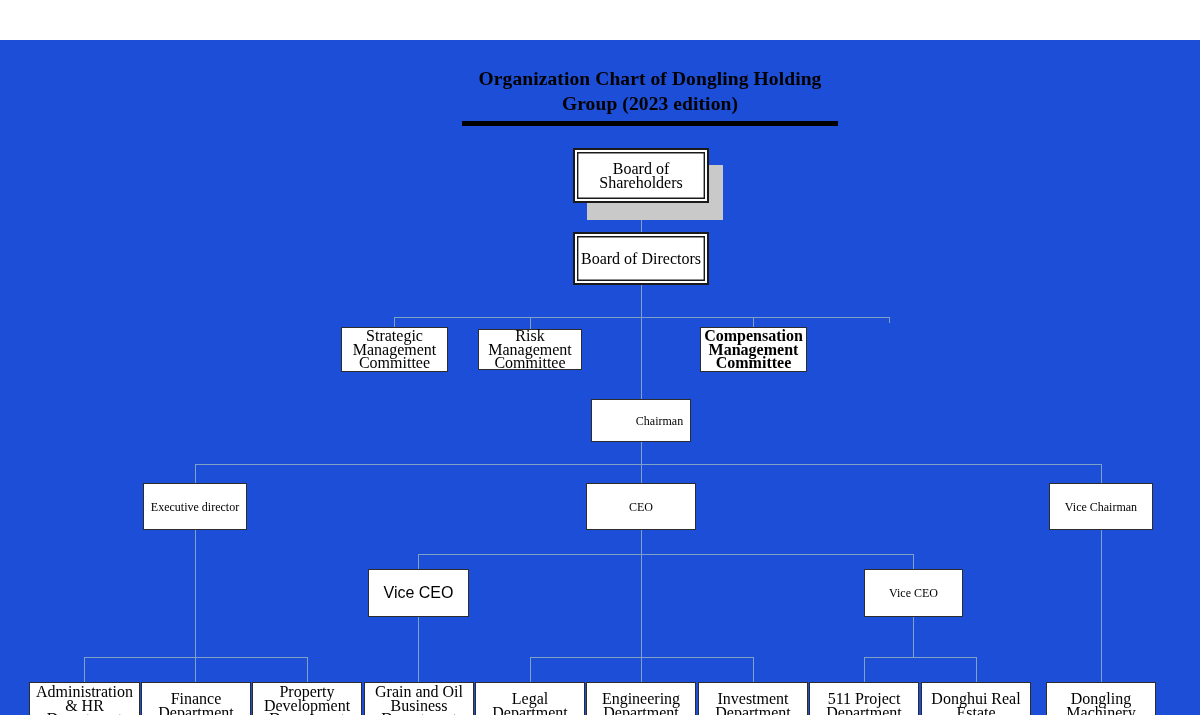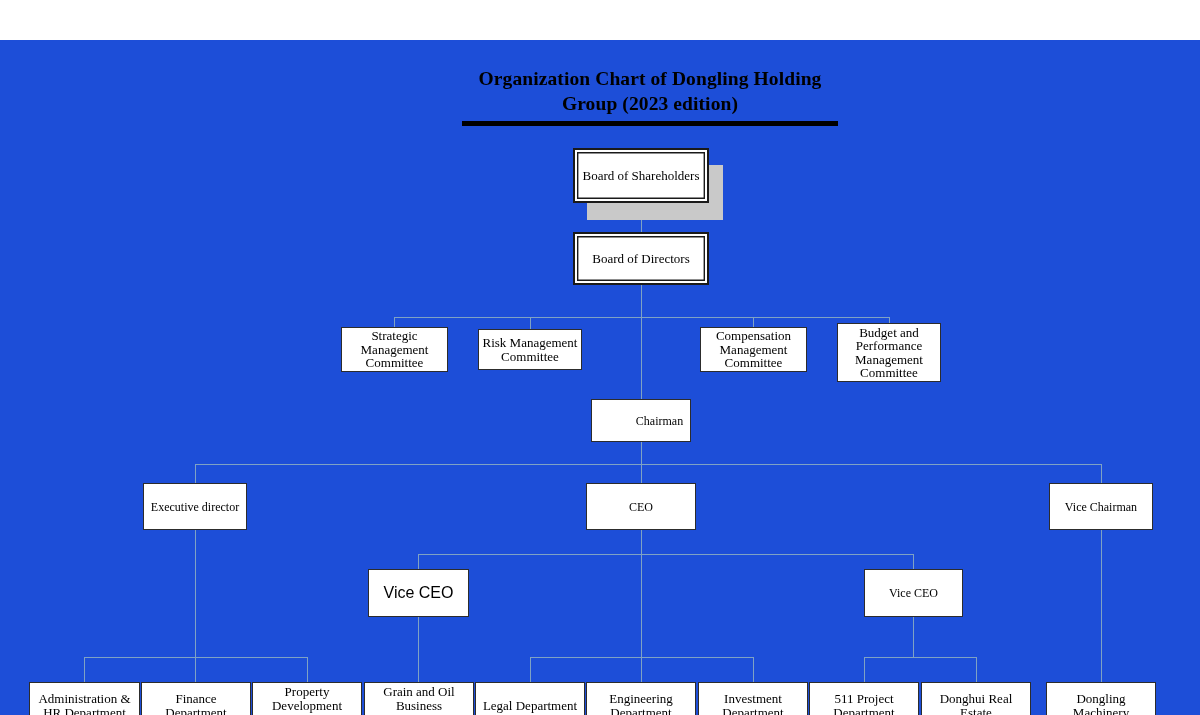--- a/index.html
+++ b/index.html
@@ -55,21 +55,21 @@
     position: absolute;
     box-sizing: border-box;
     background: #ffffff;
     border: 1.6px solid #2c2c2c;
     display: flex;
     align-items: center;
     justify-content: center;
     text-align: center;
     color: #000000;
     font-family: "Liberation Serif", "DejaVu Serif", serif;
-    font-size: 13px;
+    font-size: 16px;
     line-height: 13.5px;
     padding: 2px 3px;
   }
   .box.double {
     border: 2px solid #1a1a1a;
     box-shadow: inset 0 0 0 2px #ffffff, inset 0 0 0 3.4px #1a1a1a;
   }
   .box.sans {
     font-family: "Liberation Sans", "DejaVu Sans", sans-serif;
     font-size: 16px;
@@ -151,27 +151,24 @@
   </div>
 
   <div class="box" style="left:341px; top:287px; width:107px; height:45px;">
     <span>Strategic Management Committee</span>
   </div>
 
   <div class="box" style="left:478px; top:289px; width:104px; height:41px;">
     <span>Risk Management Committee</span>
   </div>
 
-  <div class="box" style="left:700px; top:287px; width:107px; height:45px;">
+  <div class="box" style="left:700px; top:287px; width:107px; height:45px;font-weight:bold;">
     <span>Compensation Management Committee</span>
   </div>
 
-  <div class="box" style="left:837px; top:283px; width:104px; height:59px;">
-    <span>Budget and Performance Management Committee</span>
-  </div>
 
   <div class="box mid" style="left:591px; top:359px; width:100px; height:43px;padding-left:40px;">
     <span>Chairman</span>
   </div>
 
   <div class="box mid" style="left:143px; top:443px; width:104px; height:47px;">
     <span>Executive director</span>
   </div>
 
   <div class="box mid" style="left:586px; top:443px; width:110px; height:47px;">

